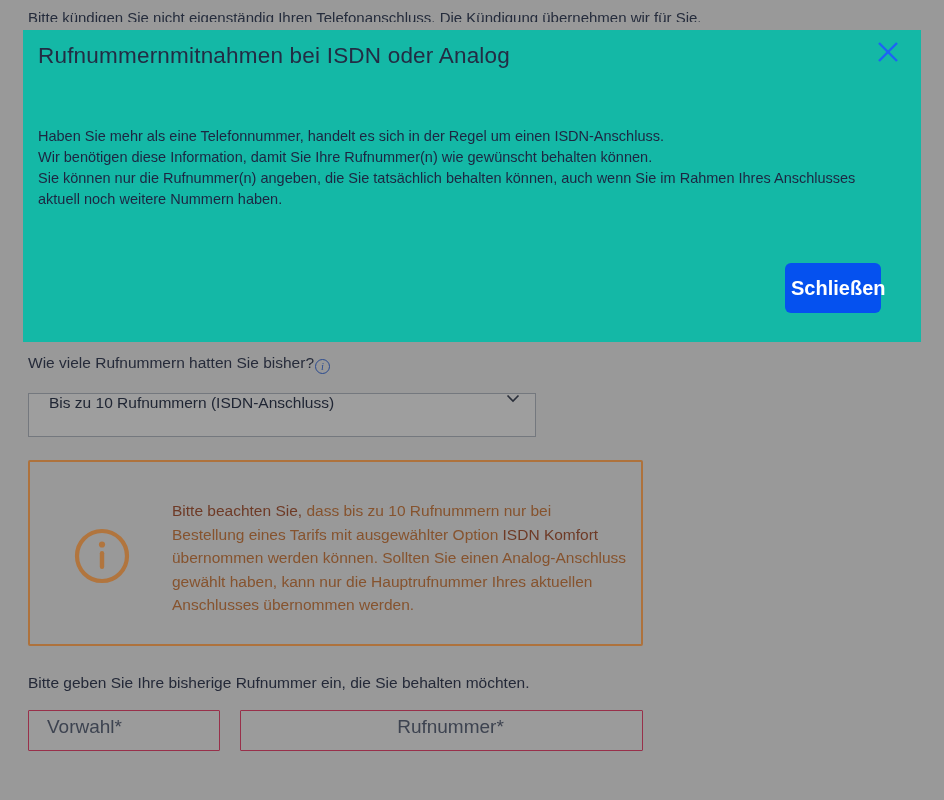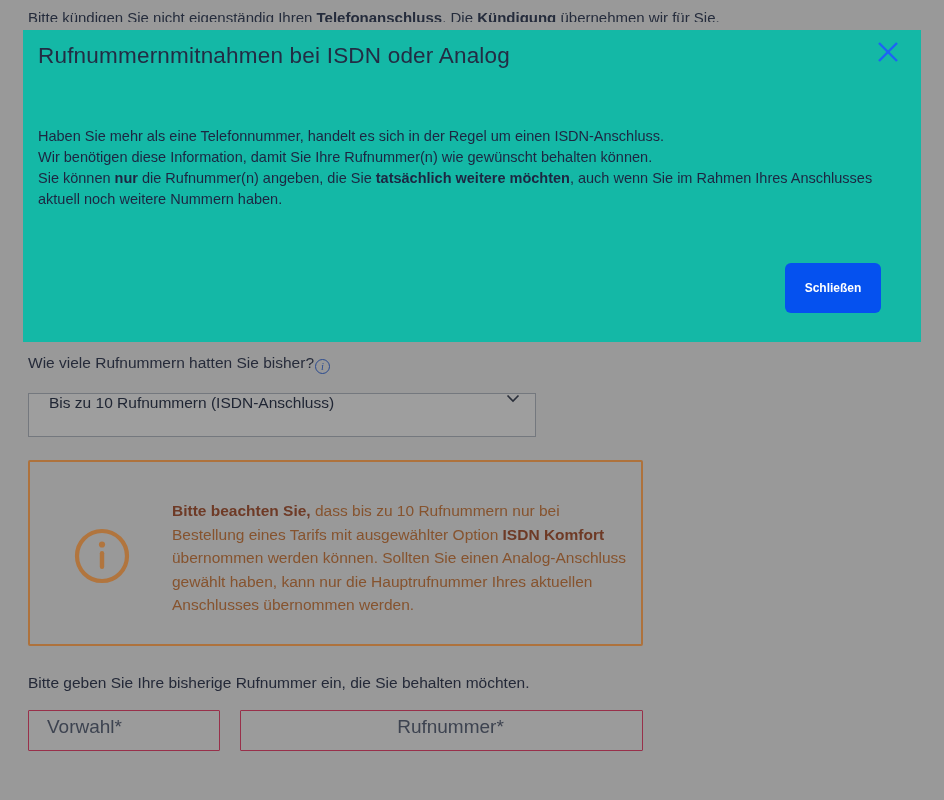--- a/index.html
+++ b/index.html
@@ -3,21 +3,21 @@
 <meta charset="utf-8">
 <style>
   html,body{margin:0;padding:0;}
   body{
     width:944px;height:800px;
     background:#999999;
     font-family:"Liberation Sans","DejaVu Sans",sans-serif;
     position:relative;overflow:hidden;
     -webkit-font-smoothing:antialiased;
   }
-  .bold{font-weight:700;margin-top:31px;}
+  .bold{font-weight:400;margin-top:31px;}
 
   
   .top-strip{
     position:absolute;top:0;left:0;right:0;height:22px;overflow:hidden;z-index:1;
   }
   .top-strip .line{
     position:absolute;top:9px;left:28px;white-space:nowrap;
     font-size:15px;color:#252c3c;
   }
 
@@ -35,21 +35,21 @@
     background:none;border:none;padding:2px;cursor:pointer;line-height:0;
   }
   .modal-body{
     position:absolute;left:15px;top:96px;width:845px;
     font-size:14.5px;line-height:21px;color:#1d2642;
   }
   .primary-btn{
     position:absolute;right:40px;top:233px;
     width:96px;height:50px;border:none;border-radius:6px;
     background:#0551ef;color:#ffffff;
-    font-family:inherit;font-size:12px;font-weight:700;cursor:pointer;
+    font-family:inherit;font-size:20px;font-weight:700;cursor:pointer;
   }
 
   
   .question-row{
     position:absolute;left:28px;top:354px;
     font-size:15.5px;color:#262b3a;z-index:1;
   }
   .info-badge{
     display:inline-block;vertical-align:-2px;margin-left:1px;
     width:13px;height:13px;border:1.5px solid #2a4a8f;border-radius:50%;
@@ -135,17 +135,17 @@
   <button class="close-btn" aria-label="Schließen">
     <svg width="22" height="22" viewBox="0 0 22 22">
       <line x1="2" y1="2" x2="20" y2="20" stroke="#1e63f5" stroke-width="2.4"></line>
       <line x1="20" y1="2" x2="2" y2="20" stroke="#1e63f5" stroke-width="2.4"></line>
     </svg>
   </button>
 
   <div class="modal-body">
     <div>Haben Sie mehr als eine Telefonnummer, handelt es sich in der Regel um einen ISDN-Anschluss.</div>
     <div>Wir benötigen diese Information, damit Sie Ihre Rufnummer(n) wie gewünscht behalten können.</div>
-    <div><span>Sie können </span><span class="bold">nur</span><span> die Rufnummer(n) angeben, die Sie </span><span class="bold">tatsächlich weitere möchten</span><span>, auch wenn Sie im Rahmen Ihres Anschlusses aktuell noch weitere Nummern haben.</span></div>
+    <div><span>Sie können </span><span class="bold">nur</span><span> die Rufnummer(n) angeben, die Sie </span><span class="bold">tatsächlich behalten können</span><span>, auch wenn Sie im Rahmen Ihres Anschlusses aktuell noch weitere Nummern haben.</span></div>
   </div>
 
   <button class="primary-btn">Schließen</button>
 </div>
 
 </body></html>

